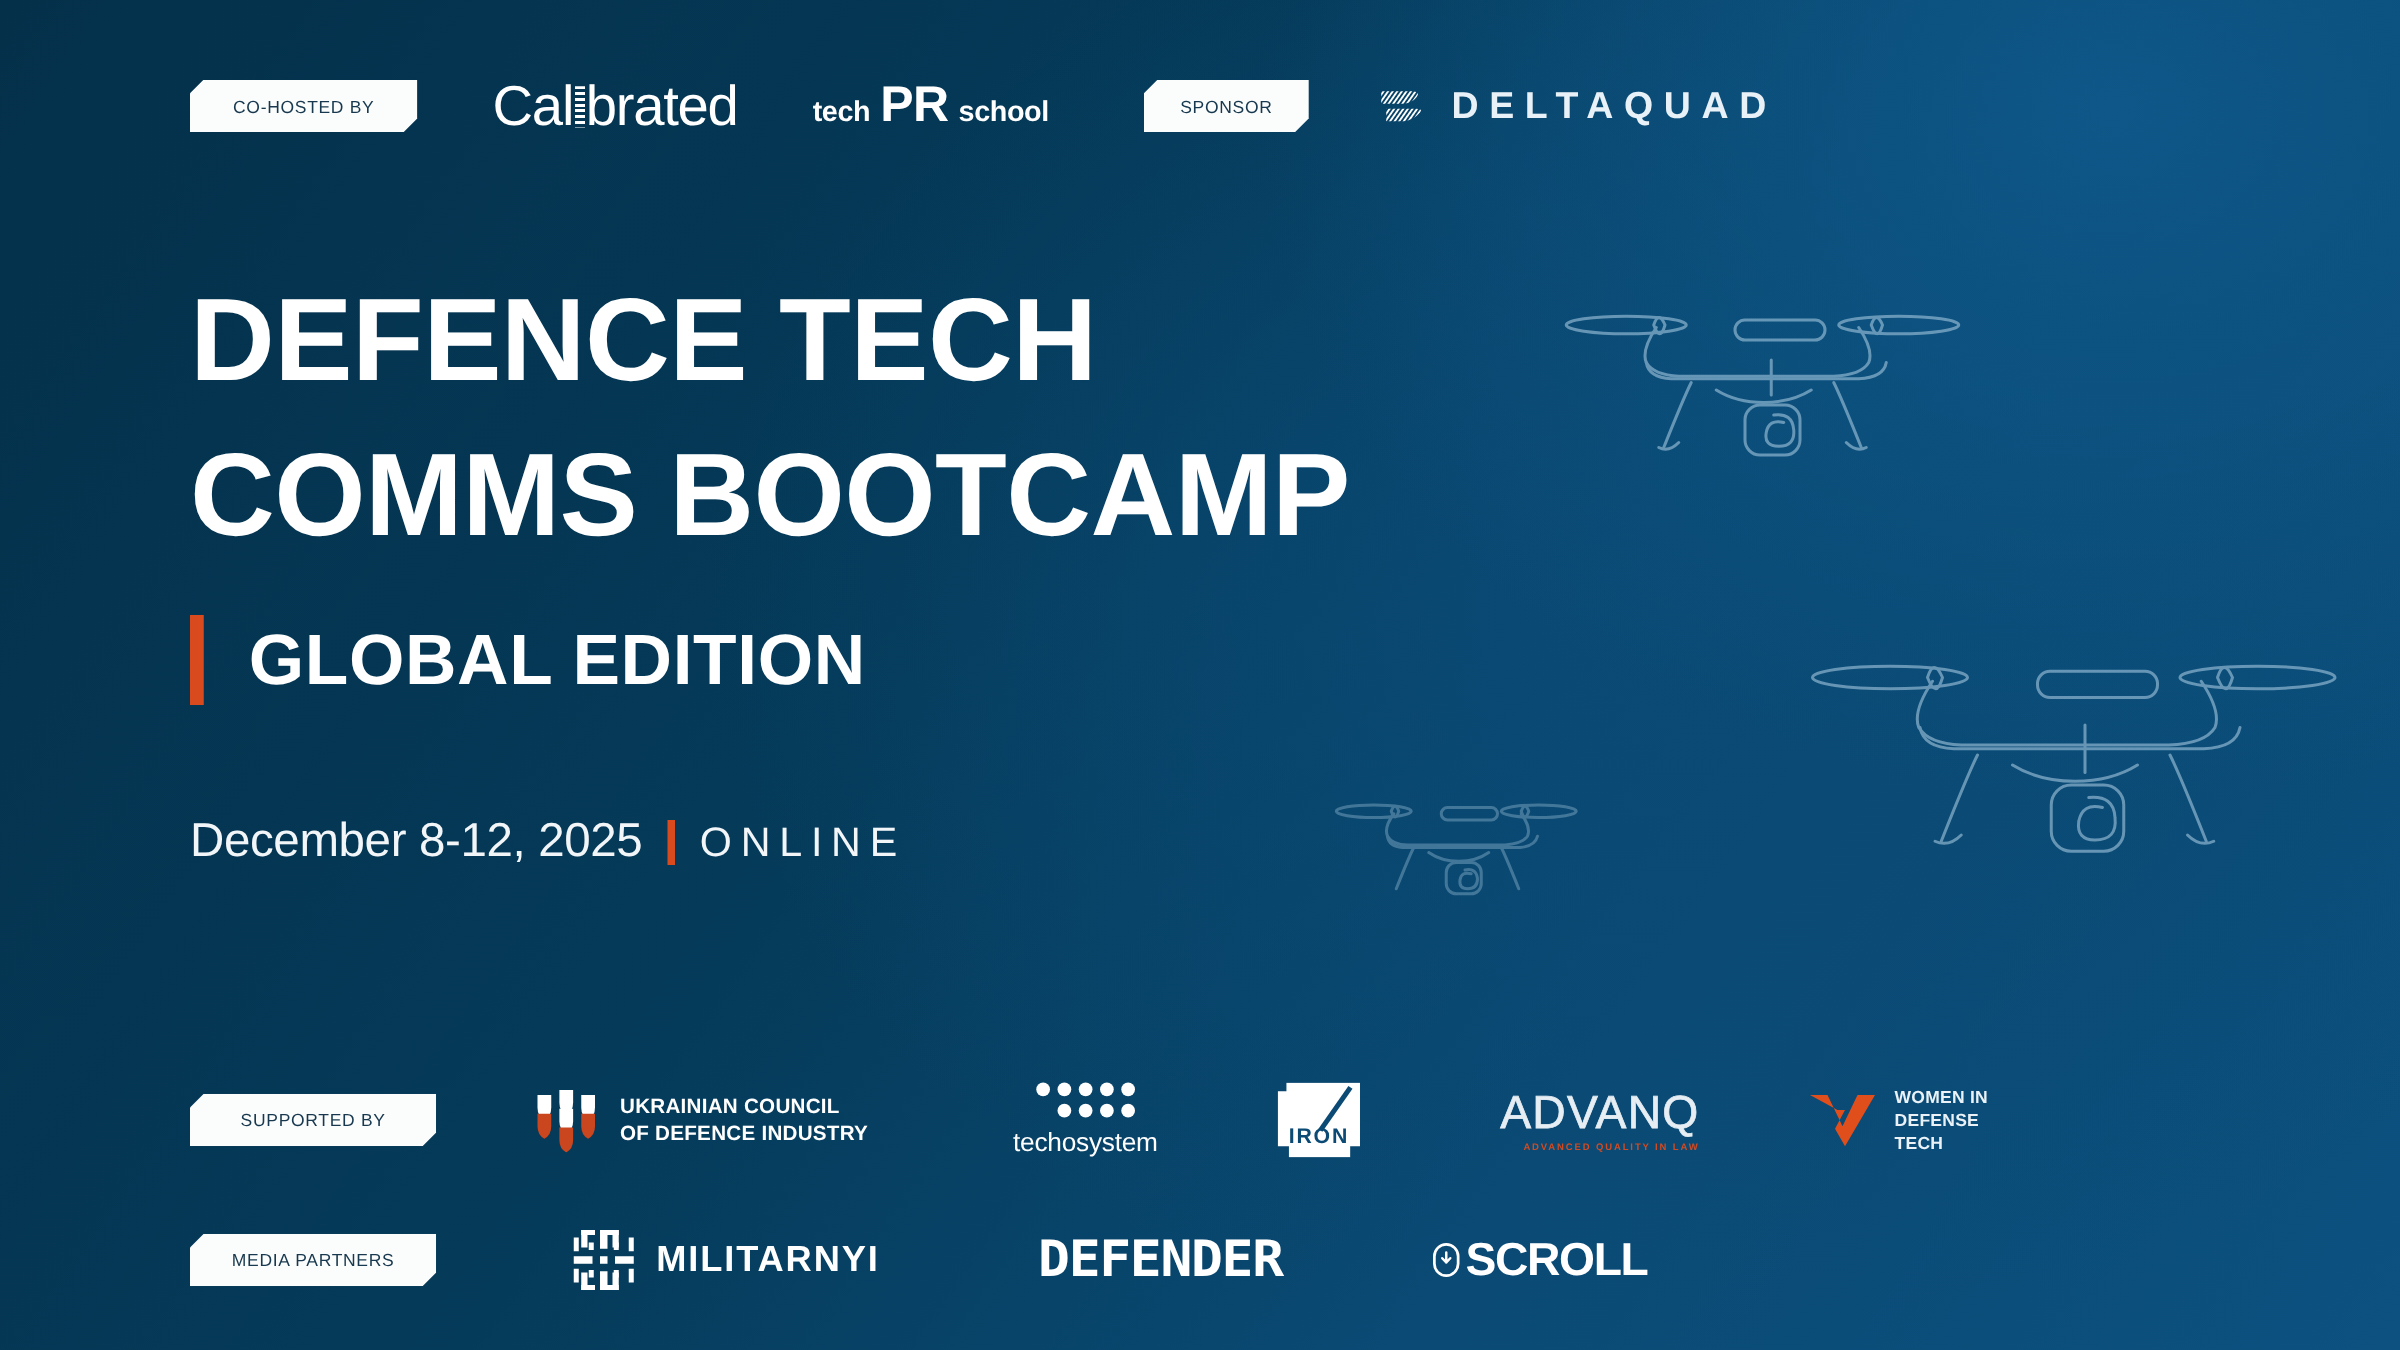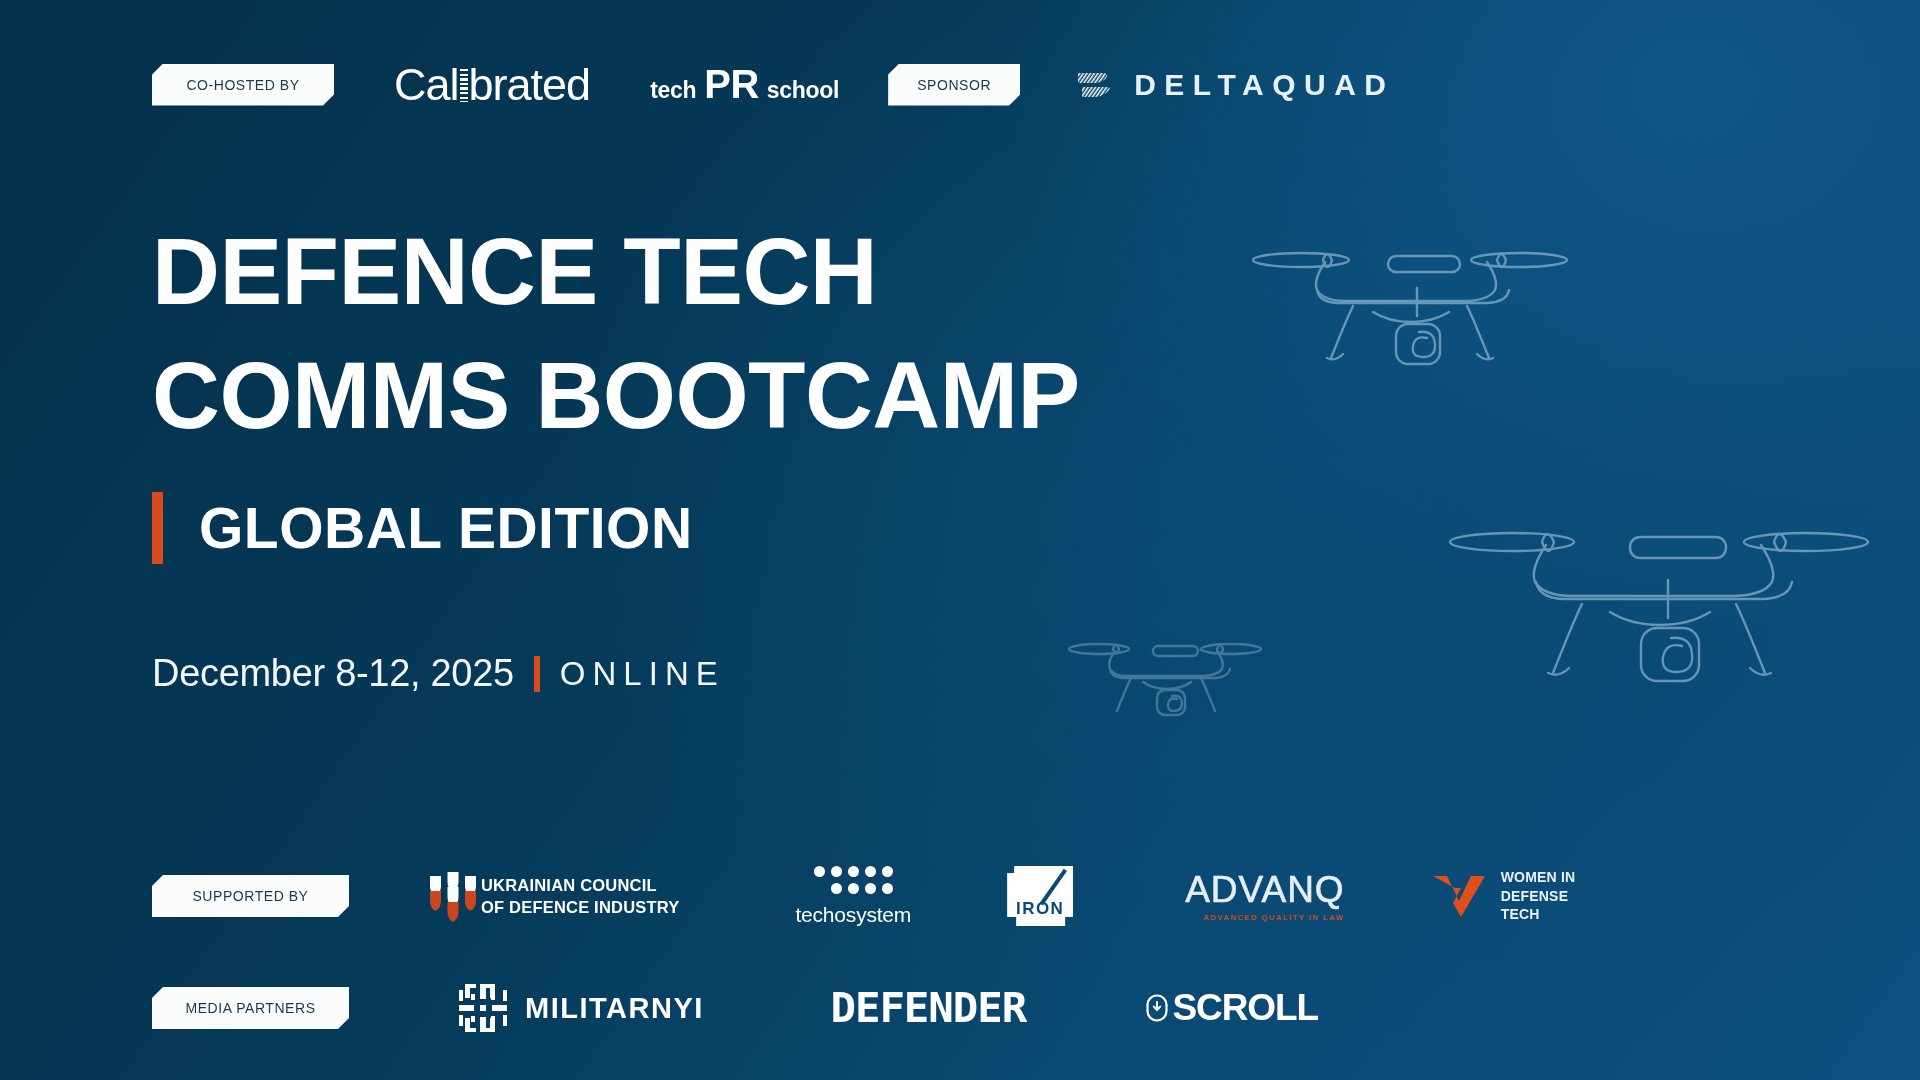--- a/index.html
+++ b/index.html
@@ -52,21 +52,21 @@
   .cal-bar {
     display:inline-block; width:8px; height:33px; margin:0 1px -2px 1px;
     background:repeating-linear-gradient(to bottom,#fff 0 2.4px, transparent 2.4px 4.6px);
     align-self:center;
   }
   .logo-techpr {
     margin-left:60px; color:#fff; display:flex; align-items:baseline; gap:8px;
   }
   .logo-techpr .sm { font-size:23px; font-weight:700; letter-spacing:-.3px; }
   .logo-techpr .lg { font-size:40px; font-weight:700; letter-spacing:-.5px; }
-  .sponsor-chip { margin-left:49px; }
+  .sponsor-chip { margin-left:76px; }
   .sponsor-chip .chip { width:132px; }
   .logo-deltaquad {
     margin-left:56px; display:flex; align-items:center; gap:22px; color:#E8F1F7;
   }
   .dq-mark { width:36px; height:26px; display:block; }
   .dq-text { font-size:30px; letter-spacing:8.5px; font-weight:700;text-align:center; }
 
   
   .hero { position:absolute; left:152px; top:210px; }
   .hero h1 {
@@ -87,21 +87,21 @@
   .meta-mode { font-size:33px; letter-spacing:7px; font-weight:400; }
 
   
   .partners { position:absolute; left:152px; top:852px; width:1700px; }
   .prow { display:flex; align-items:center; height:88px; }
   .prow .chip { width:197px; flex:none; }
   .plogos { display:flex; align-items:center; flex:1; }
   .plogo { display:flex; align-items:center; justify-content:center; color:#fff; }
 
   
-  .ucdi { gap:2px; margin-left:78px; }
+  .ucdi { gap:17px; margin-left:78px; }
   .ucdi-mark { width:52px; height:52px; }
   .ucdi-text { font-size:16.5px; font-weight:700; line-height:1.35; letter-spacing:.2px; }
 
   
   .techo { flex-direction:column; gap:9px; margin-left:116px; }
   .techo-dots { display:grid; grid-template-columns:repeat(5,1fr); gap:6px 6px; }
   .techo-dots i { width:11px; height:11px; border-radius:50%; background:#fff; display:block; }
   .techo-dots i.hide { background:transparent; }
   .techo-word { font-size:21px; letter-spacing:-.2px; font-weight:400; }
 

